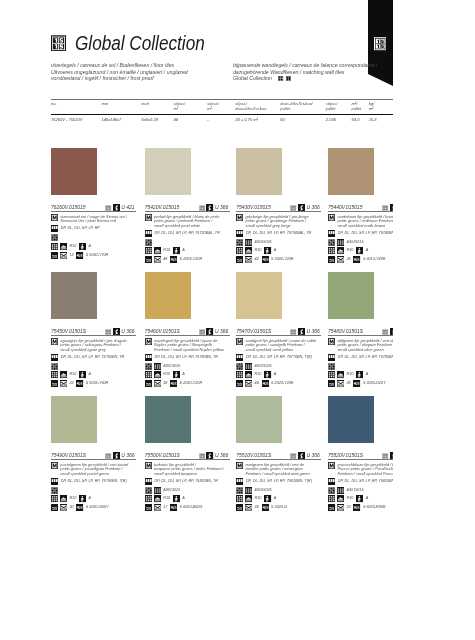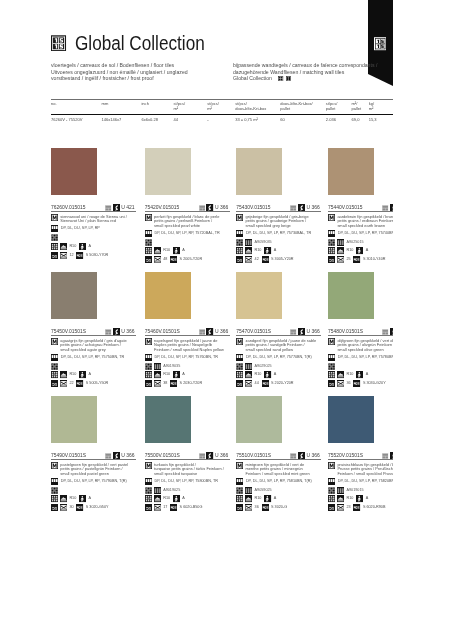--- a/index.html
+++ b/index.html
@@ -1,20 +1,20 @@
 <!DOCTYPE html>
 <html><head>
 <meta charset="utf-8">
 <style>
   html,body{margin:0;padding:0;background:#fff;}
   svg{display:block;}
   .cell span{vertical-align:top;}
   .cell .dtext .dl{display:block;}
   body{width:475px;height:640px;font-family:"Liberation Sans",sans-serif;}
-  #page{position:relative;width:393px;height:640px;overflow:hidden;background:#fff;}
+  #page{position:relative;width:393px;height:640px;overflow:hidden;background:#fff;font-style:italic;}
 
   
   .tab{position:absolute;right:0;top:0;width:25px;height:86px;}
   .tab .blk{position:absolute;left:0;top:0;width:25px;height:74px;background:#0d0d0d;}
   .tab .wedge{position:absolute;left:0;top:74px;width:0;height:0;
      border-top:12px solid #0d0d0d;border-left:25px solid transparent;}
   .tab .ti{position:absolute;left:6px;top:37px;}
 
   
   .page-title{position:absolute;left:75.2px;top:34.2px;margin:0;

